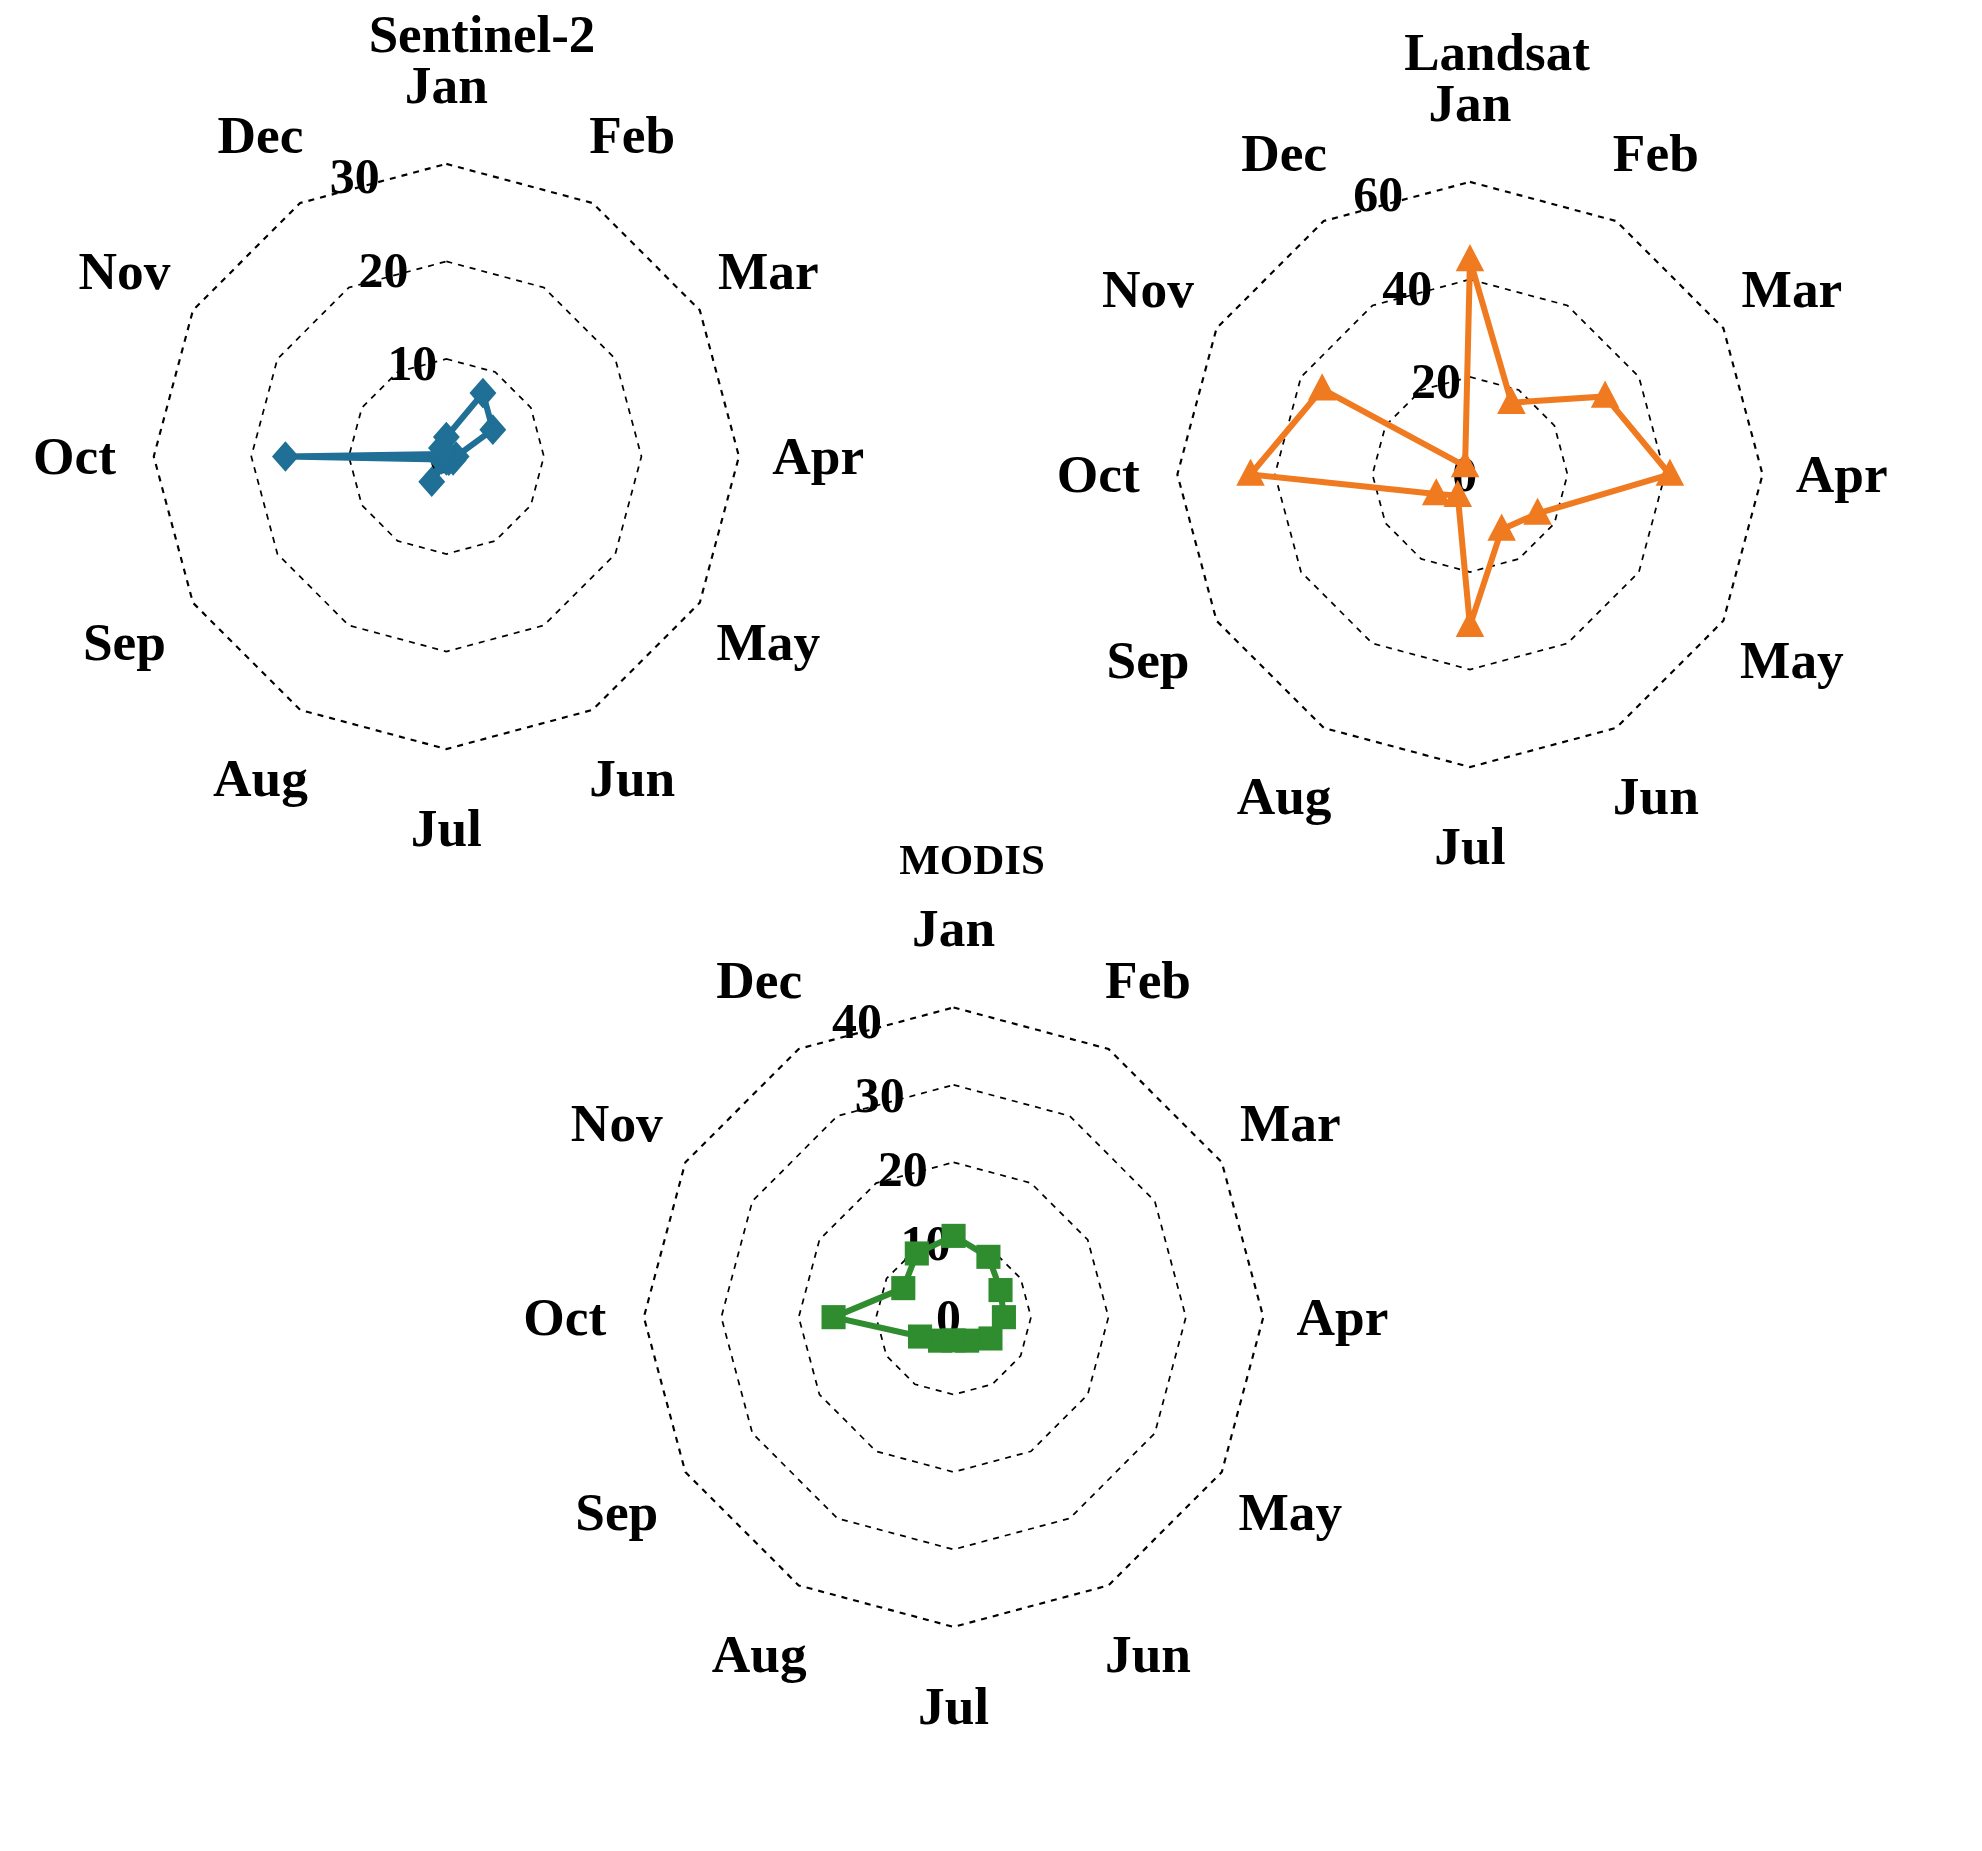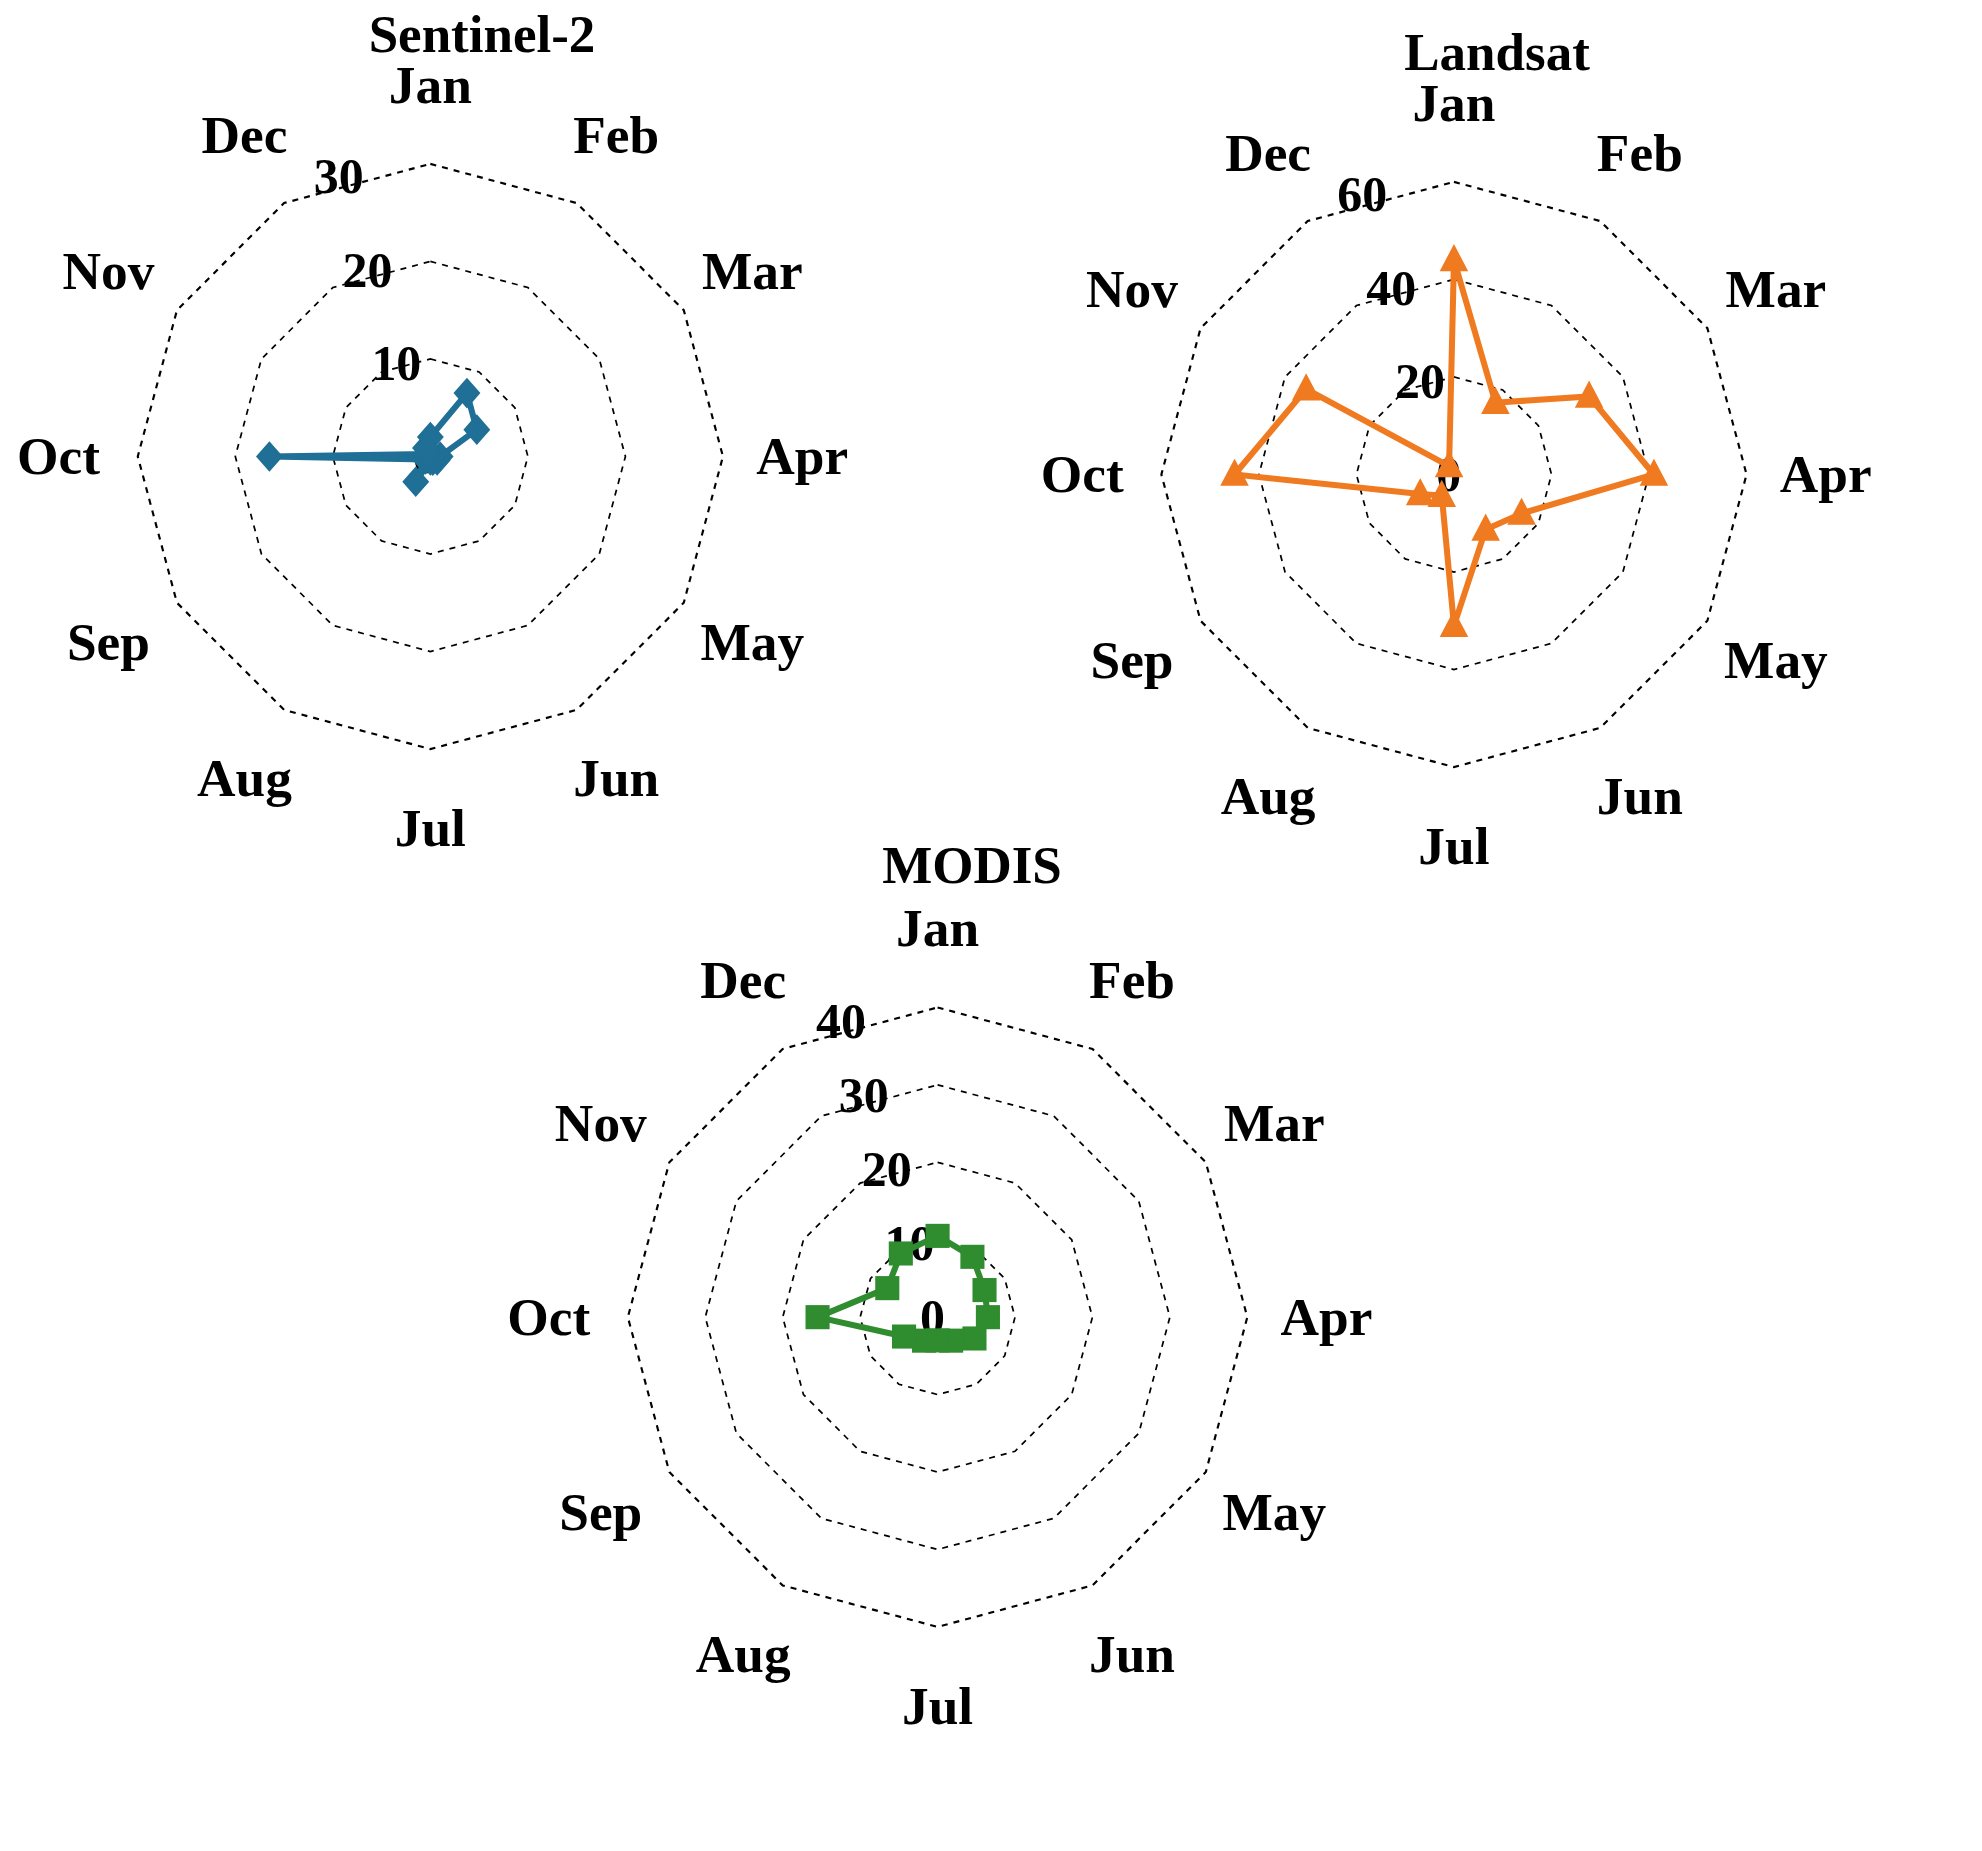--- a/index.html
+++ b/index.html
@@ -28,20 +28,21 @@
     left: 0;
     width: 100%;
     text-align: center;
     font-weight: bold;
     font-family: "Liberation Serif", serif;
     color: #000000;
     white-space: nowrap;
   }
   .radar-holder {
     position: absolute;
+    margin-left: 16px;
   }
   svg {
     display: block;
     overflow: visible;
   }
   .axis-label {
     font-family: "Liberation Serif", serif;
     font-weight: bold;
     fill: #000000;
   }
@@ -164,21 +165,21 @@
             <polygon points="470.74018169510543,476.4166666666667 485.6901816951054,504.8541666666667 455.79018169510545,504.8541666666667" fill="#f07a20" stroke="#f07a20" stroke-width="2"></polygon>
             <polygon points="255,453.75000000000006 269.95,482.18750000000006 240.05,482.18750000000006" fill="#f07a20" stroke="#f07a20" stroke-width="2"></polygon>
             <polygon points="338.2382949160864,354.5833333333333 353.18829491608636,383.0208333333333 323.2882949160864,383.0208333333333" fill="#f07a20" stroke="#f07a20" stroke-width="2"></polygon>
             <polygon points="504.3333333333333,443.9350454237764 519.2833333333333,472.3725454237764 489.3833333333333,472.3725454237764" fill="#f07a20" stroke="#f07a20" stroke-width="2"></polygon>
           </g>
         </svg>
     </div>
   </div>
 
   <div class="panel" style="left:490px; top:835px; width:964px; height:1015px;">
-    <div class="panel-title" style="top:0px; font-size:53px;">MODIS</div>
+    <div class="panel-title" style="top:0px; font-size:43px;">MODIS</div>
     <div class="radar-holder" style="left:0px; top:52px; width:964px; height:955px;">
       <svg id="svg-modis" width="964" height="955" viewBox="0 0 1120 1110">
           <g>
             <polygon points="520.00,410.00 565.00,422.06 597.94,455.00 610.00,500.00 597.94,545.00 565.00,577.94 520.00,590.00 475.00,577.94 442.06,545.00 430.00,500.00 442.06,455.00 475.00,422.06" class="grid-ring"></polygon>
             <polygon points="520.00,320.00 610.00,344.12 675.88,410.00 700.00,500.00 675.88,590.00 610.00,655.88 520.00,680.00 430.00,655.88 364.12,590.00 340.00,500.00 364.12,410.00 430.00,344.12" class="grid-ring"></polygon>
             <polygon points="520.00,230.00 655.00,266.17 753.83,365.00 790.00,500.00 753.83,635.00 655.00,733.83 520.00,770.00 385.00,733.83 286.17,635.00 250.00,500.00 286.17,365.00 385.00,266.17" class="grid-ring"></polygon>
             <polygon points="520.00,140.00 700.00,188.23 831.77,320.00 880.00,500.00 831.77,680.00 700.00,811.77 520.00,860.00 340.00,811.77 208.23,680.00 160.00,500.00 208.23,320.00 340.00,188.23" class="grid-ring-outer"></polygon>
           </g>
           <g>
             <text x="520" y="48" class="axis-label" font-size="62" text-anchor="middle" dominant-baseline="central">Jan</text>

